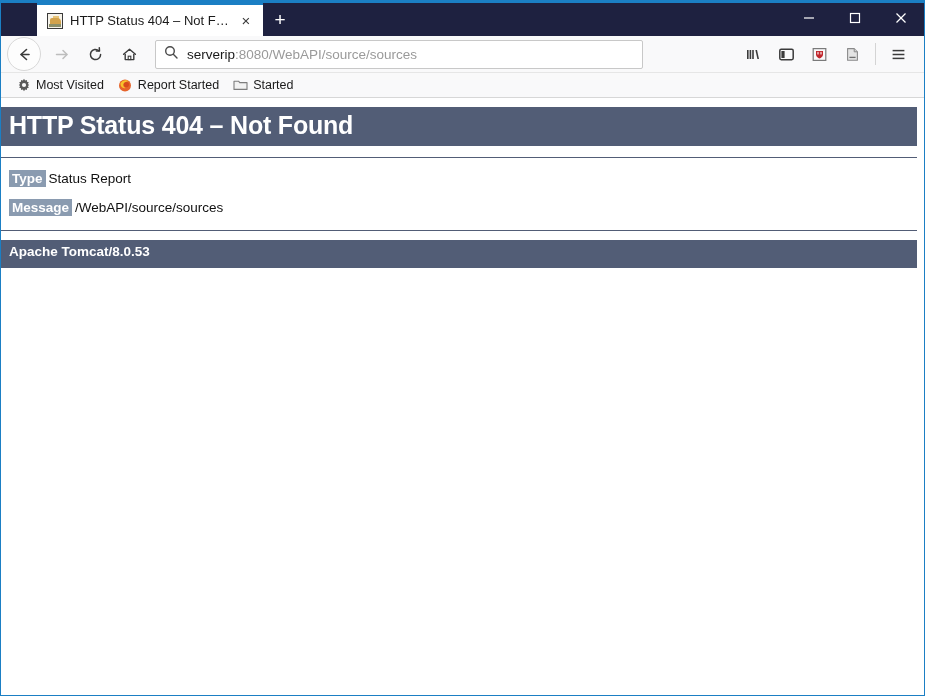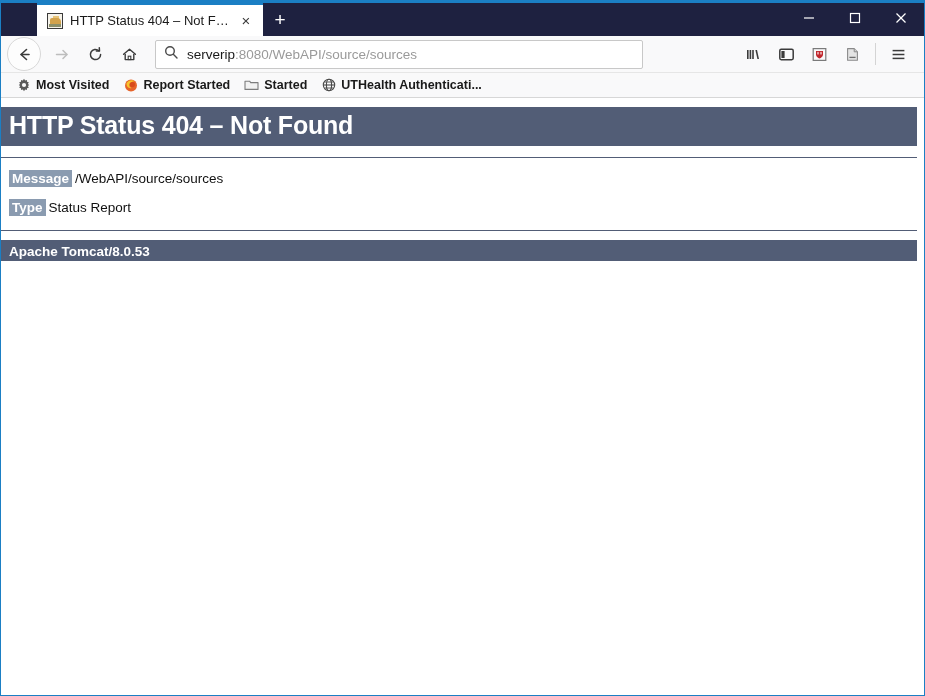--- a/index.html
+++ b/index.html
@@ -179,21 +179,20 @@
 
   
   .bookmarks {
     height: 25px;
     background: #f9f9fa;
     display: flex;
     align-items: center;
     padding: 0 8px;
     gap: 0px;
     border-bottom: 1px solid #d7d7d7;
-    font-weight: bold;
   }
   .bm {
     display: flex;
     align-items: center;
     gap: 5px;
     padding: 2px 7px;
     font-size: 12.5px;
     color: #1a1a1a;
     white-space: nowrap;
   }
@@ -243,21 +242,21 @@
     margin-right: 3px;
   }
   .tc-hr2 {
     border: none;
     border-top: 1px solid #525D76;
     width: 916px;
     margin: 14px 0 0 0;
   }
   .tc-footer {
     font-size: 13.5px;
-    padding: 4px 8px 2px 8px;
+    padding: 4px 8px 9px 8px;
     margin-top: 9px;
   }
 </style>
 </head>
 <body>
 
 <div class="window">
 
   <div class="titlebar">
     <div class="titlebar-accent"></div>
@@ -396,47 +395,35 @@
 
     <div class="bm">
       <span class="bm-icon">
         <svg width="15" height="14" viewBox="0 0 15 14">
           <path d="M1 3.2 L5.6 3.2 L6.7 4.6 L14 4.6 L14 11.4 L1 11.4 Z" fill="#f2f2f2" stroke="#7d7d7d" stroke-width="1.1" stroke-linejoin="round"></path>
         </svg>
       </span>
       <span>Started</span>
     </div>
 
-    <div class="bm">
-      <span class="bm-icon">
-        <svg width="14" height="14" viewBox="0 0 14 14">
-          <circle cx="7" cy="7" r="5.7" fill="none" stroke="#4a4a4a" stroke-width="1.1"></circle>
-          <ellipse cx="7" cy="7" rx="2.6" ry="5.7" fill="none" stroke="#4a4a4a" stroke-width="1.1"></ellipse>
-          <line x1="1.4" y1="7" x2="12.6" y2="7" stroke="#4a4a4a" stroke-width="1.1"></line>
-          <line x1="2.5" y1="4" x2="11.5" y2="4" stroke="#4a4a4a" stroke-width="0.9"></line>
-          <line x1="2.5" y1="10" x2="11.5" y2="10" stroke="#4a4a4a" stroke-width="0.9"></line>
-        </svg>
-      </span>
-      <span>UTHealth Authenticati...</span>
-    </div>
   </div>
 
   <div class="content">
 
     <div class="tc-bar tc-h1">HTTP Status 404 – Not Found</div>
 
     <hr class="tc-hr">
+
+    <div class="tc-row">
+      <span class="tc-label">Type</span><span>Status Report</span>
+    </div>
 
     <div class="tc-row">
       <span class="tc-label">Message</span><span>/WebAPI/source/sources</span>
     </div>
 
-    <div class="tc-row">
-      <span class="tc-label">Type</span><span>Status Report</span>
-    </div>
-
 
     <hr class="tc-hr2">
 
     <div class="tc-bar tc-footer">Apache Tomcat/8.0.53</div>
   </div>
 
 </div>
 
 </body></html>

